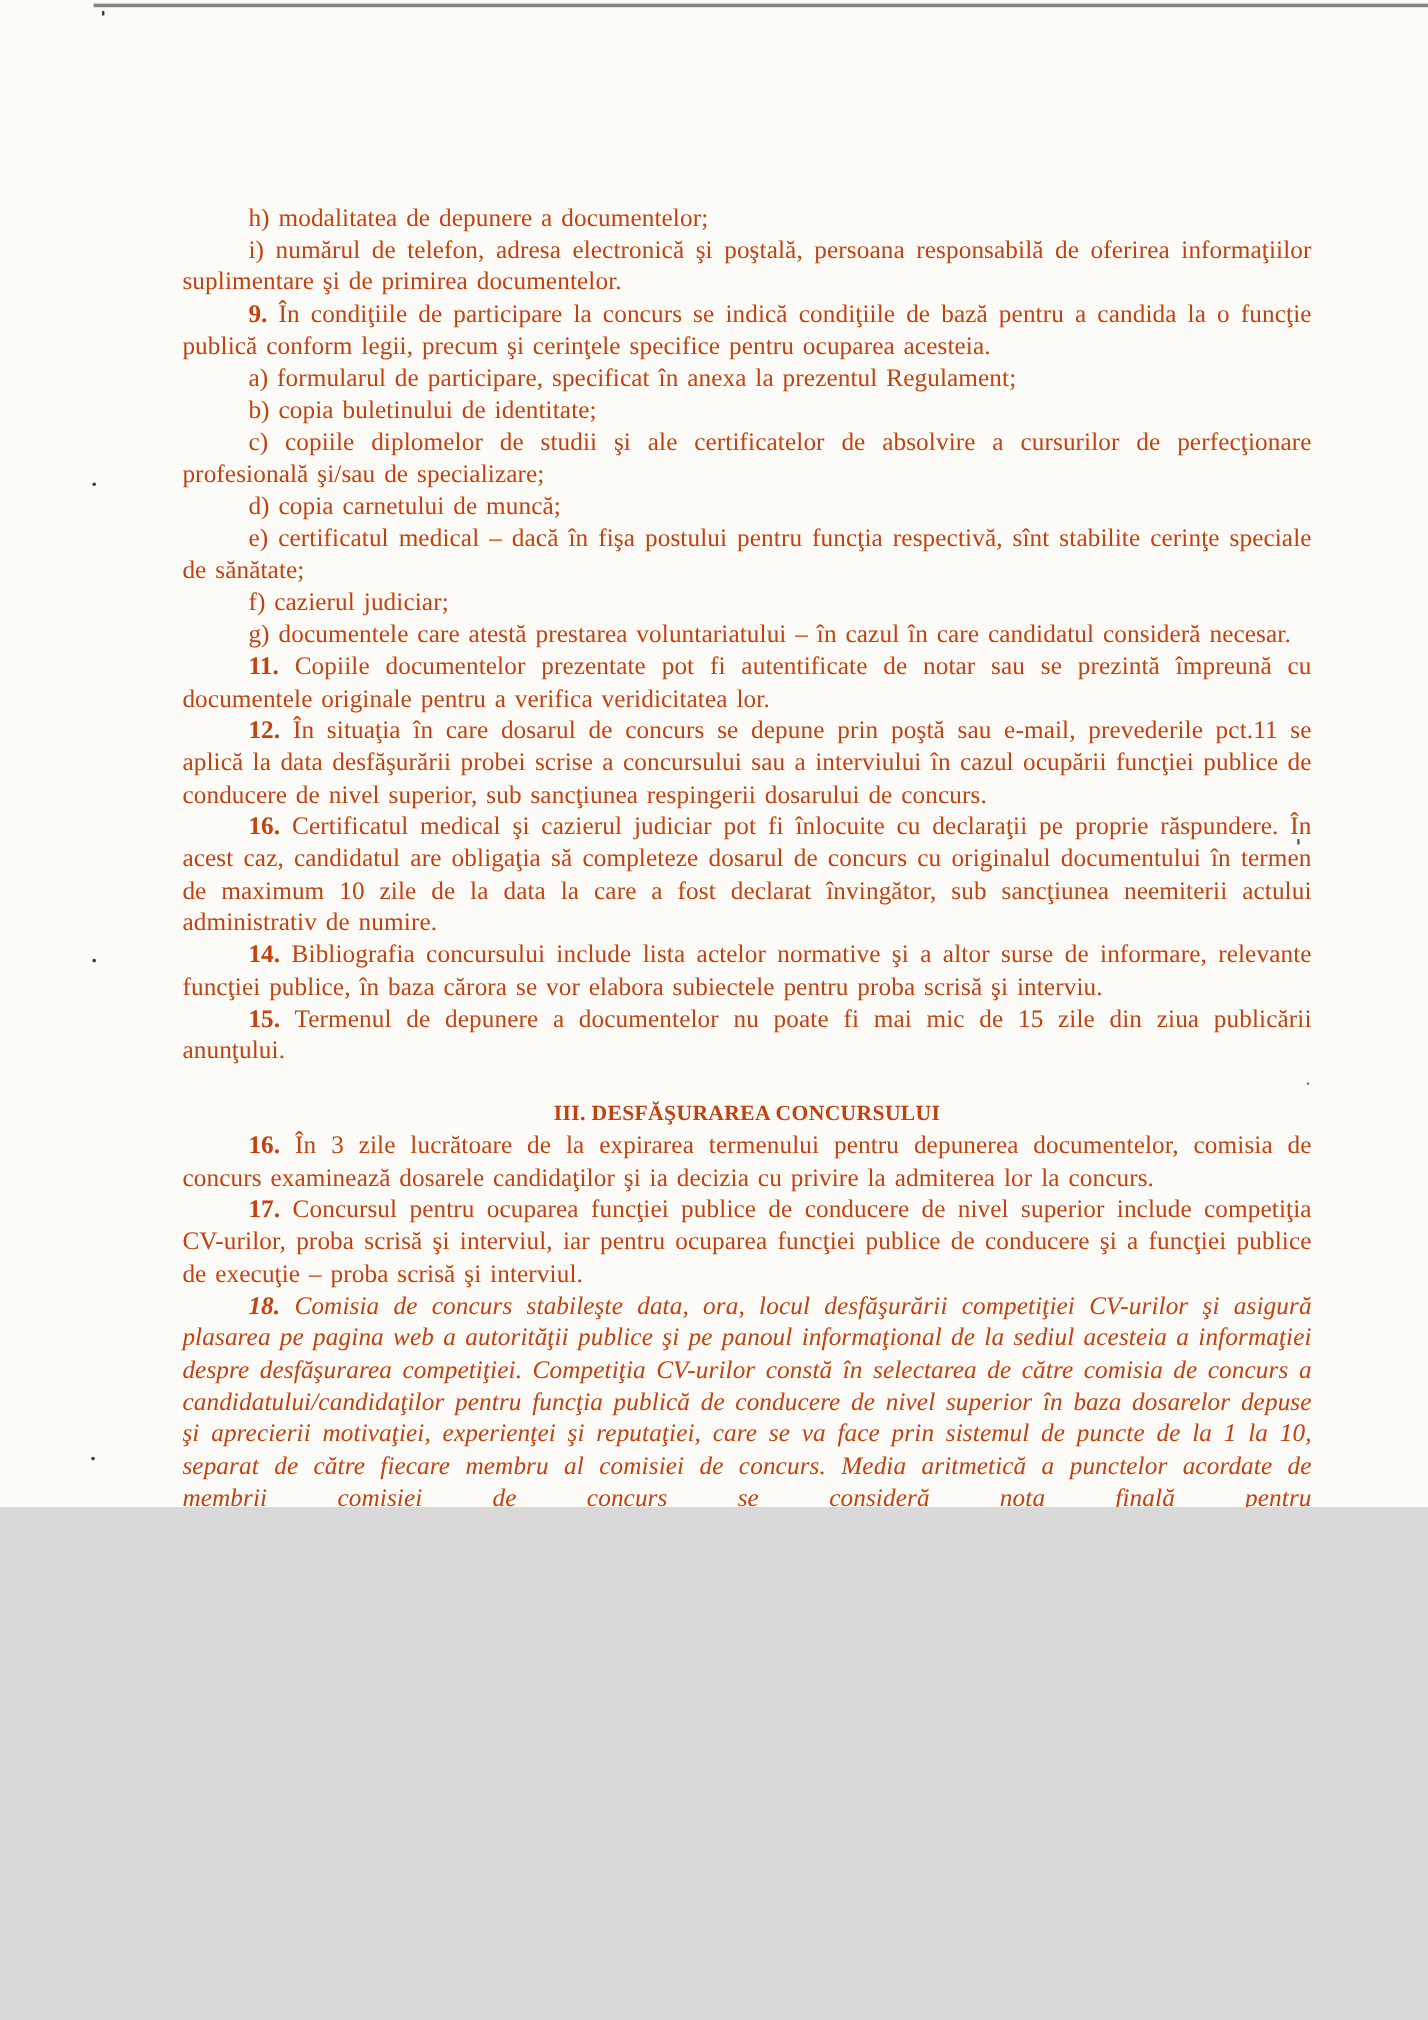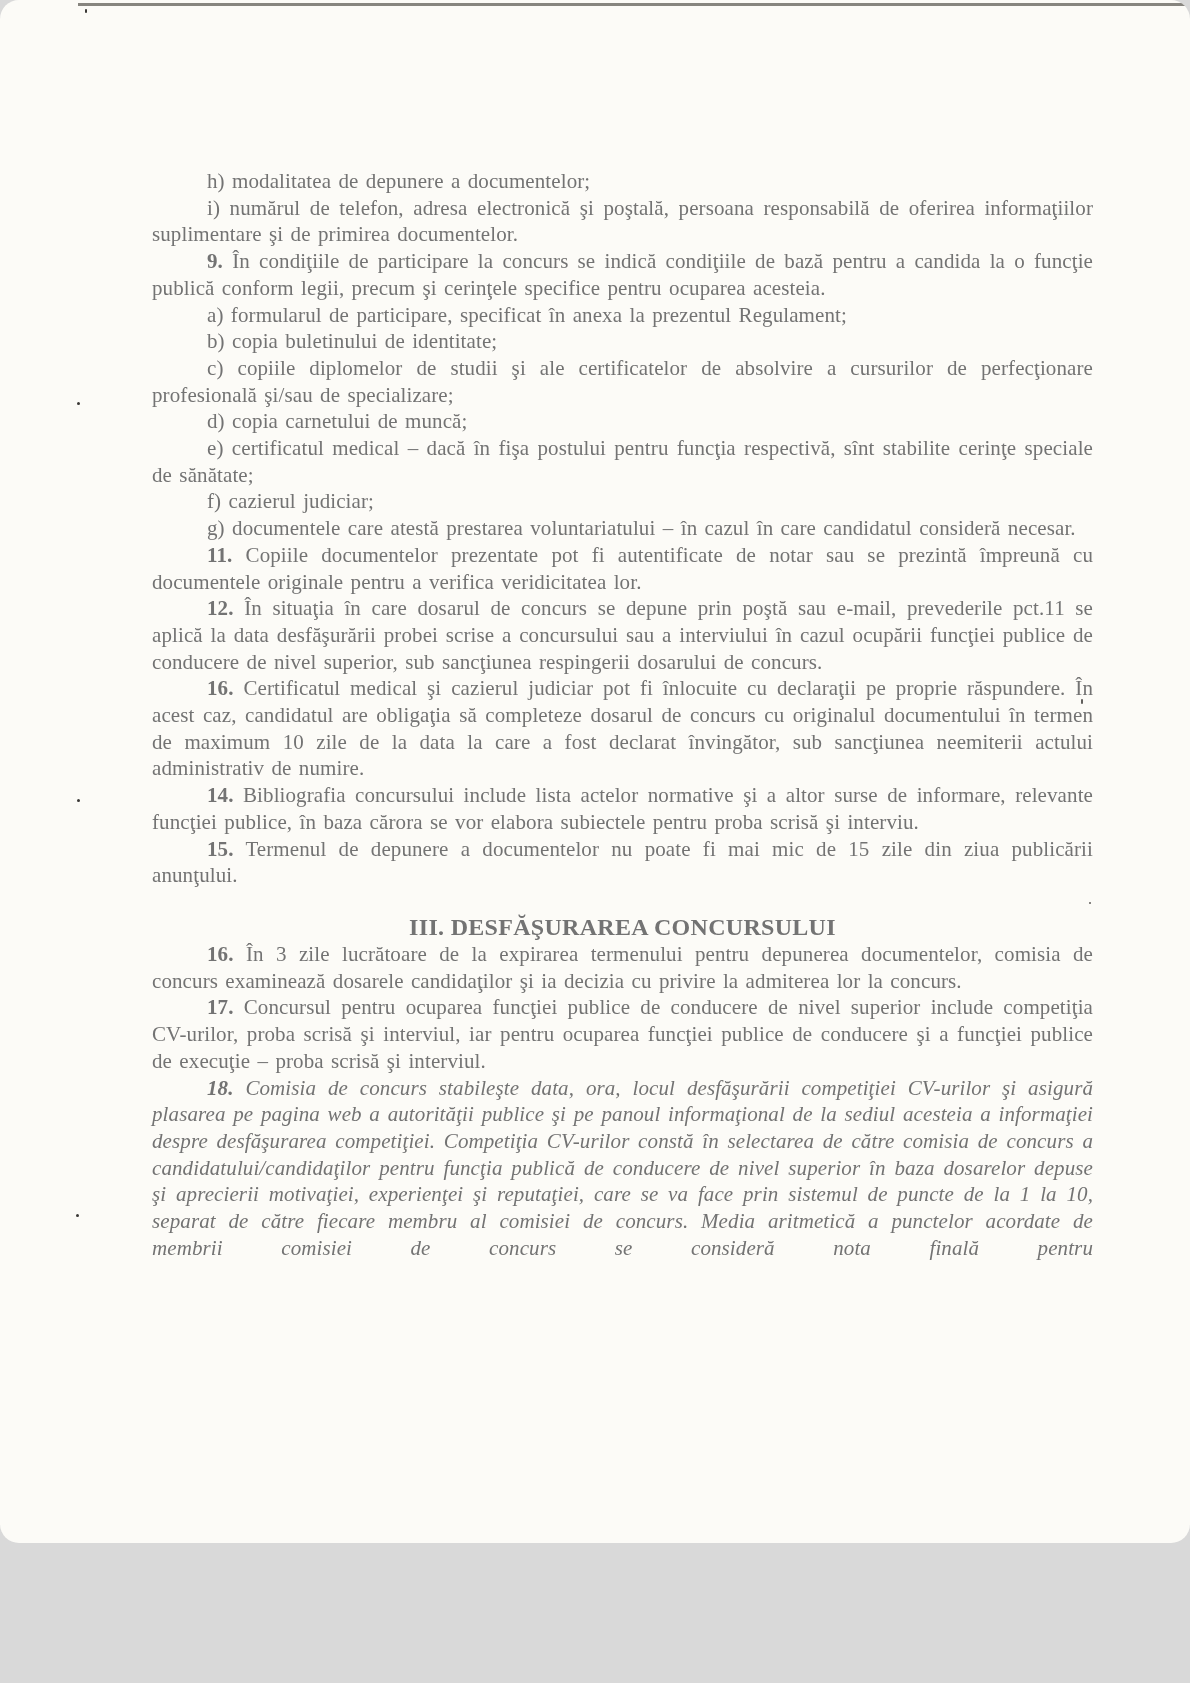--- a/index.html
+++ b/index.html
@@ -1,46 +1,45 @@
 <!DOCTYPE html>
 <html lang="ro"><head>
 <meta charset="utf-8">
 <style>
   html,body{margin:0;padding:0;}
   body{background:#d9d9d9;}
   .page{
     position:relative;
-    width:1190px;height:1543px;
+    width:1190px;height:1256px;
     margin:0 auto;
     background:#fcfbf7;
     overflow:hidden;
     font-family:"Liberation Serif","DejaVu Serif",serif;
-    color:#737373;
-    border-radius:19px;
+    color:#c2410c;
   }
   .doc{
     position:absolute;
     left:152px;top:168px;width:941px;
   }
   .para{
     margin:0;
     text-indent:55px;
     text-align:justify;
     font-size:21px;
     line-height:26.7px;
     word-spacing:2px;
     letter-spacing:0.1px;
   }
   .para b{font-weight:bold;}
   .cut{text-align-last:justify;font-style:italic;}
   .heading{
     margin:25px 0 0 0;
     text-align:center;
     text-indent:0;
-    font-size:24px;
+    font-size:18px;
     line-height:27px;
     font-weight:bold;
     letter-spacing:0.3px;
   }
   
   .top-edge{
     position:absolute;top:3px;left:78px;width:1112px;height:3px;
     background:#55524c;opacity:.7;
   }
   .bottom-edge{

